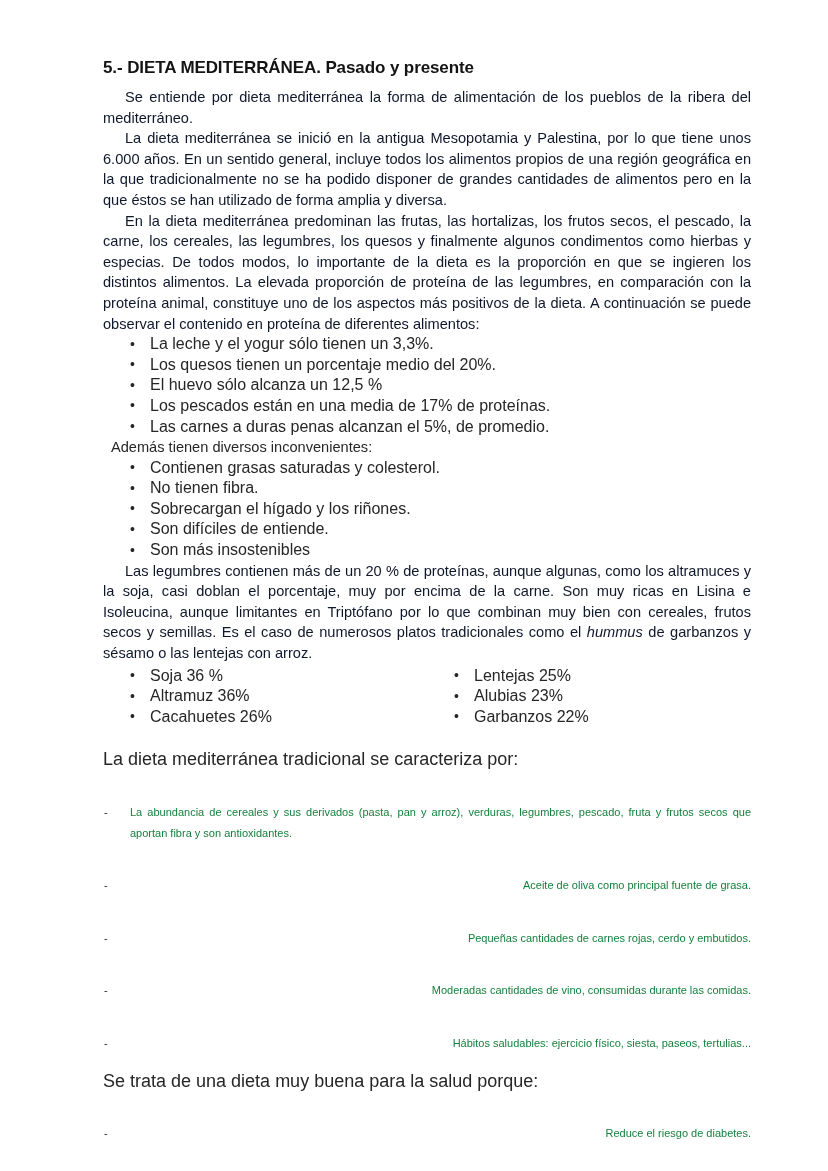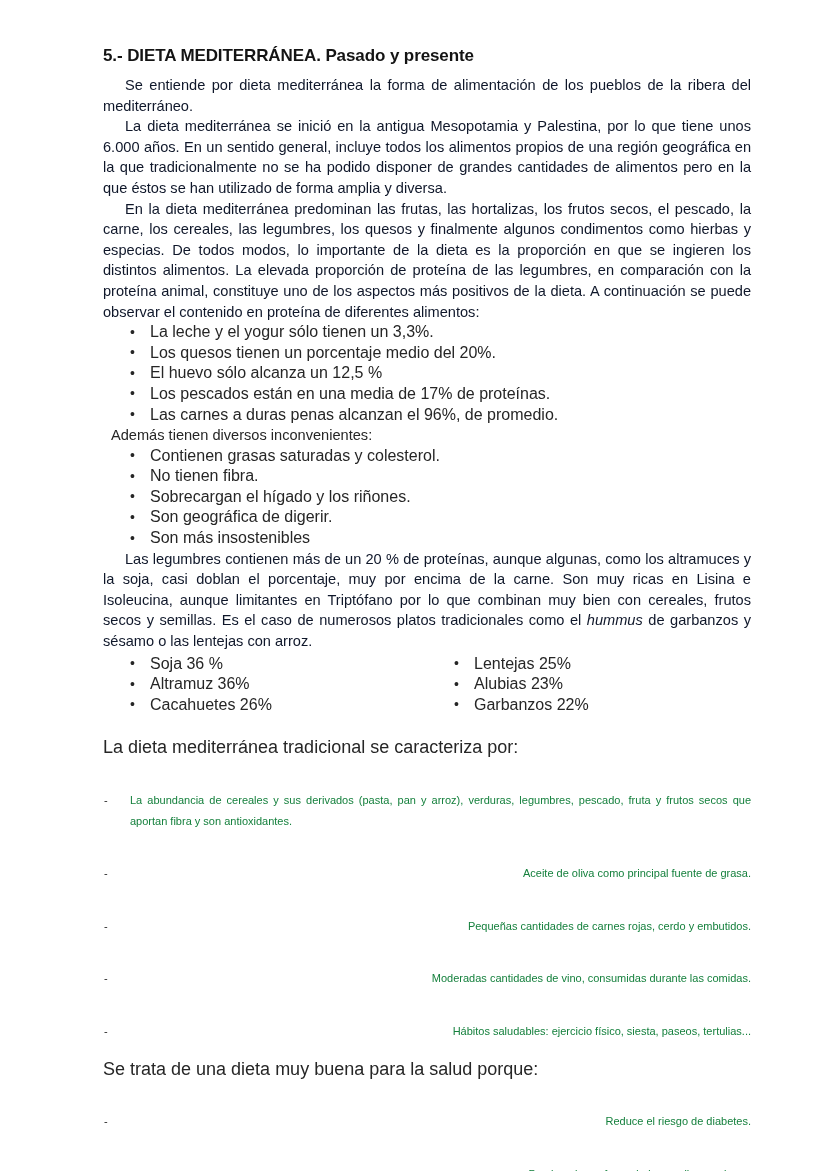--- a/index.html
+++ b/index.html
@@ -22,21 +22,21 @@
   .content {
     position: absolute;
     left: 103px;
     top: 45px;
     width: 648px;
   }
   h1.doc-title {
     font-size: 17px;
     font-weight: bold;
     color: #141414;
-    margin: 0 0 9px 0;
+    margin: 12px 0 9px 0;
     line-height: 21px;
     letter-spacing: -0.1px;
   }
   p.para {
     font-size: 14.6px;
     line-height: 20.6px;
     margin: 0;
     text-align: justify;
     text-justify: inter-word;
     color: #0f172a;
@@ -126,30 +126,30 @@
 
     <p class="para indent">La dieta mediterránea se inició en la antigua Mesopotamia y Palestina, por lo que tiene unos 6.000 años. En un sentido general, incluye todos los alimentos propios de una región geográfica en la que tradicionalmente no se ha podido disponer de grandes cantidades de alimentos pero en la que éstos se han utilizado de forma amplia y diversa.</p>
 
     <p class="para indent">En la dieta mediterránea predominan las frutas, las hortalizas, los frutos secos, el pescado, la carne, los cereales, las legumbres, los quesos y finalmente algunos condimentos como hierbas y especias. De todos modos, lo importante de la dieta es la proporción en que se ingieren los distintos alimentos. La elevada proporción de proteína de las legumbres, en comparación con la proteína animal, constituye uno de los aspectos más positivos de la dieta. A continuación se puede observar el contenido en proteína de diferentes alimentos:</p>
 
     <ul class="bullets">
       <li>La leche y el yogur sólo tienen un 3,3%.</li>
       <li>Los quesos tienen un porcentaje medio del 20%.</li>
       <li>El huevo sólo alcanza un 12,5 %</li>
       <li>Los pescados están en una media de 17% de proteínas.</li>
-      <li>Las carnes a duras penas alcanzan el 96%, de promedio.</li>
+      <li>Las carnes a duras penas alcanzan el 5%, de promedio.</li>
     </ul>
 
     <div class="lead-line">Además tienen diversos inconvenientes:</div>
 
     <ul class="bullets">
       <li>Contienen  grasas saturadas y colesterol.</li>
       <li>No tienen fibra.</li>
       <li>Sobrecargan el hígado y los riñones.</li>
-      <li>Son geográfica de digerir.</li>
+      <li>Son difíciles de entiende.</li>
       <li>Son más insostenibles</li>
     </ul>
 
     <p class="para indent"><span>Las legumbres contienen más de un 20 % de proteínas, aunque algunas, como los altramuces y la soja, casi doblan el porcentaje, muy por encima de la carne. Son muy ricas en Lisina e Isoleucina, aunque limitantes en Triptófano por lo que combinan muy bien con cereales, frutos secos y semillas. Es el caso de numerosos platos tradicionales como el </span><em class="ital">hummus</em><span> de garbanzos y sésamo o las lentejas con arroz.</span></p>
 
     <div class="two-col">
       <div class="col col1">
         <ul class="bullets">
           <li>Soja 36 %</li>
           <li>Altramuz 36%</li>

